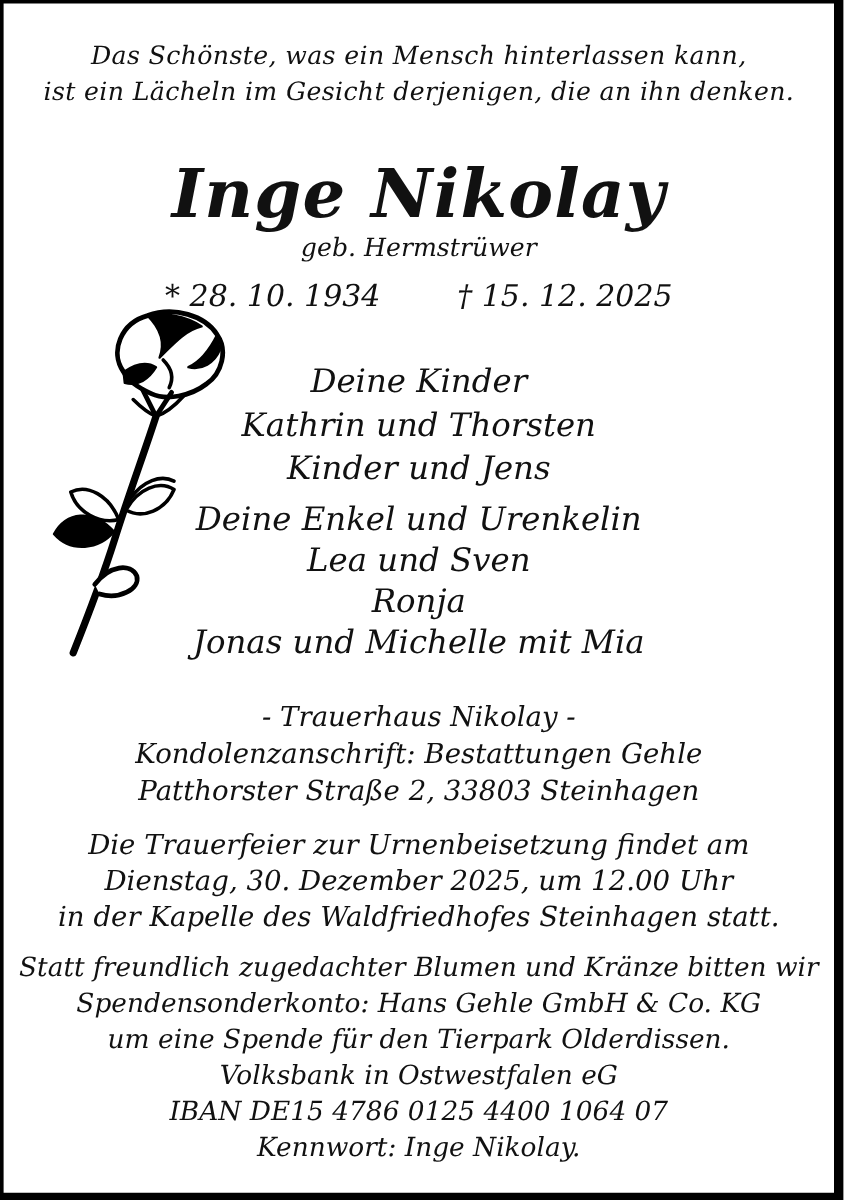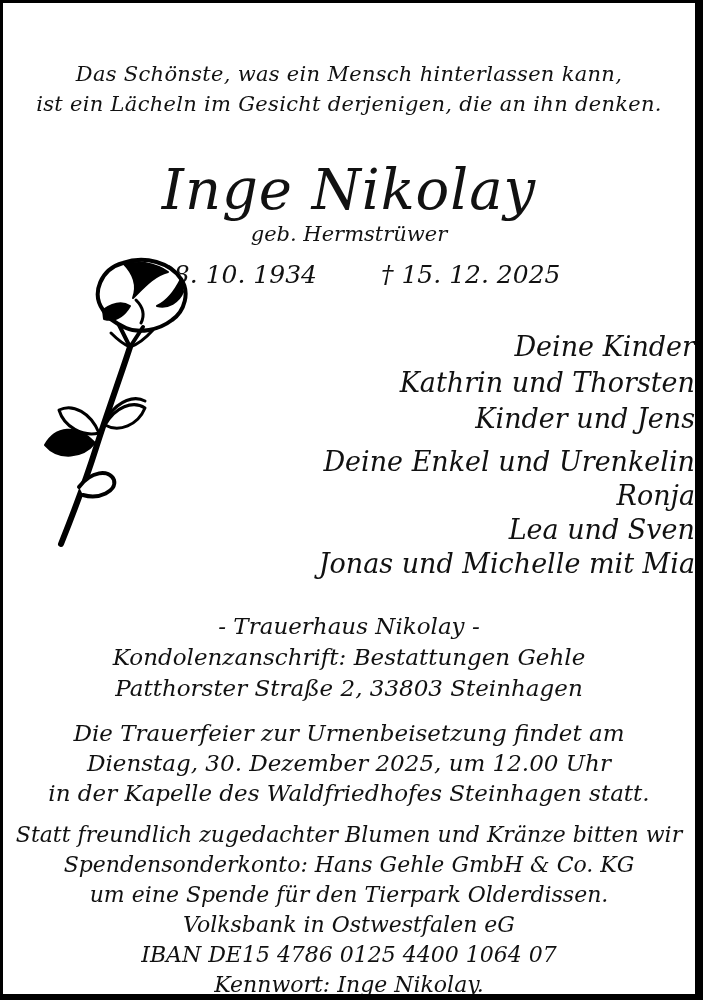--- a/index.html
+++ b/index.html
@@ -9,25 +9,25 @@
     box-sizing:border-box;
     background:#ffffff;
     border-style:solid;border-color:#000;
     border-width:3px 8px 6px 3px;
     font-family:"DejaVu Serif", serif;
     font-style:italic;
     color:#111111;
     overflow:hidden;
     text-align:center;
   }
-  .epigraph{padding-top:56px;font-size:21px;line-height:30px;letter-spacing:.3px;}
-  .name{margin:40px 0 0 0;font-weight:normal;font-size:56px;line-height:62px;letter-spacing:1px;}
+  .epigraph{padding-top:28px;font-size:21px;line-height:30px;letter-spacing:.3px;}
+  .name{margin:40px 0 0 0;font-weight:bold;font-size:56px;line-height:62px;letter-spacing:1px;}
   .maiden{font-size:21px;line-height:26px;}
   .dates{margin-top:14px;display:flex;justify-content:center;gap:64px;font-size:25px;line-height:28px;}
-  .family{margin-top:40px;font-size:27px;line-height:36px;text-align:right;}
+  .family{margin-top:40px;font-size:27px;line-height:36px;}
   .family .group2{margin-top:8px;line-height:34px;}
   .condolence{margin-top:30px;font-size:23px;line-height:31px;}
   .service{margin-top:14px;font-size:23px;line-height:30px;}
   .donation{margin-top:12px;font-size:22px;line-height:30px;}
   .rose{position:absolute;left:30px;top:252px;width:170px;height:300px;}
 </style>
 </head>
 <body>
 
 <div class="page">
@@ -71,22 +71,22 @@
   </div>
 
   <div class="family">
     <div class="group1">
       <div>Deine Kinder</div>
       <div>Kathrin und Thorsten</div>
       <div>Kinder und Jens</div>
     </div>
     <div class="group2">
       <div>Deine Enkel und Urenkelin</div>
+      <div>Lea und Sven</div>
       <div>Ronja</div>
-      <div>Lea und Sven</div>
       <div>Jonas und Michelle mit Mia</div>
     </div>
   </div>
 
   <div class="condolence">
     <div>- Trauerhaus Nikolay -</div>
     <div>Kondolenzanschrift: Bestattungen Gehle</div>
     <div>Patthorster Straße 2, 33803 Steinhagen</div>
   </div>
 

